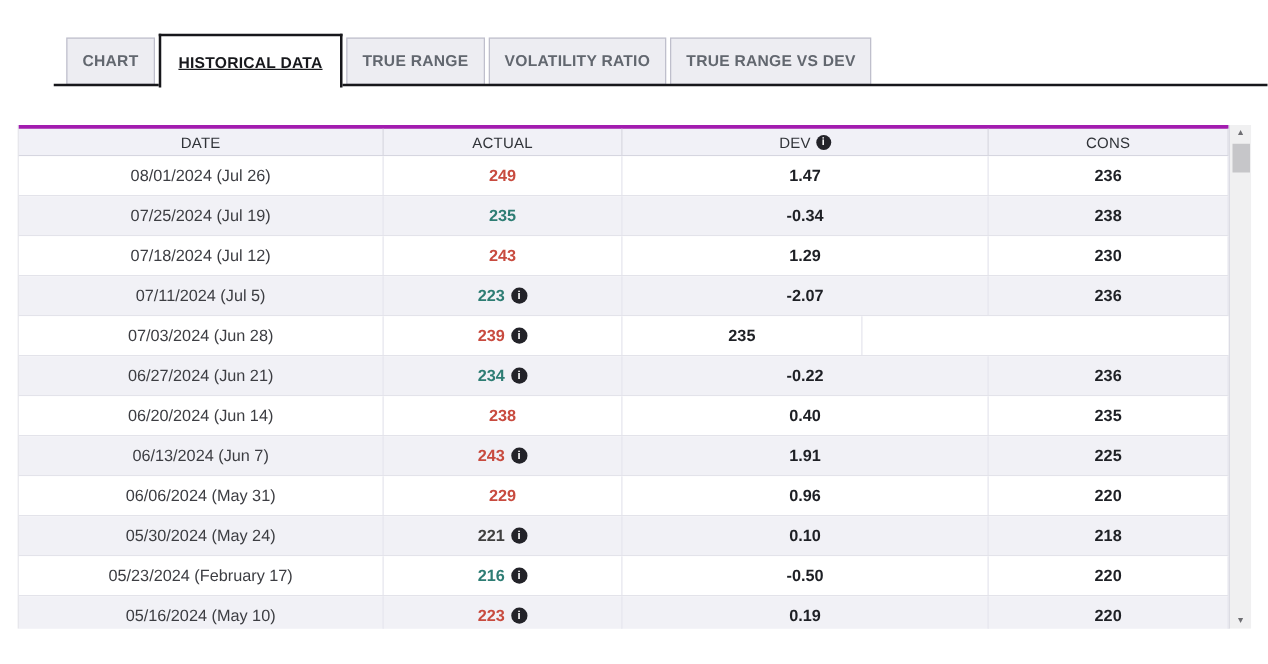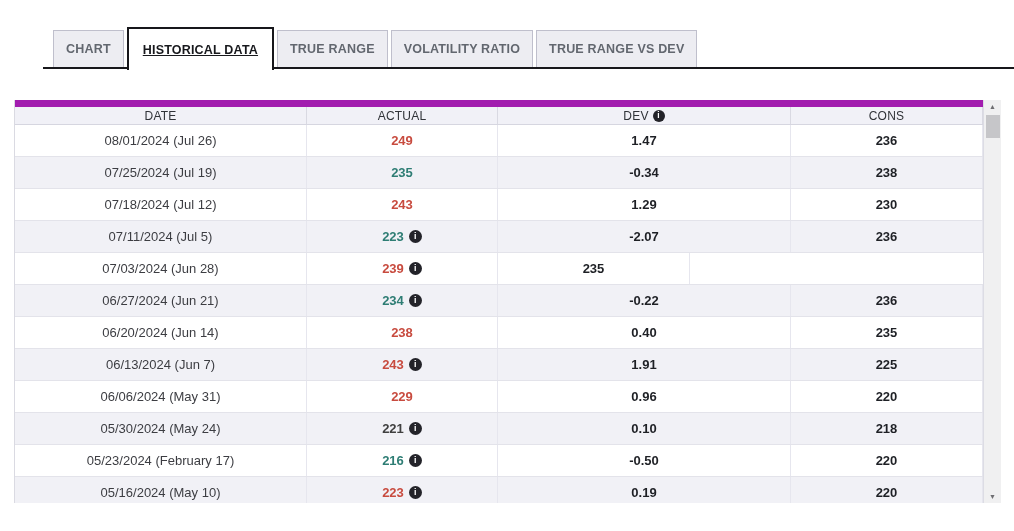--- a/index.html
+++ b/index.html
@@ -50,21 +50,21 @@
   .table-scrollbar .sb-thumb { height:23px; margin-top:2px; }
 
   
   .table-wrap {
     position:absolute; left:14px; top:100px; width:987px; height:403px;
     display:flex; overflow:hidden;
   }
   .table { width:969px; box-sizing:border-box; border-left:1px solid #dadae2; }
   .thead {
     display:flex; box-sizing:border-box; height:25px; background:#f1f1f7;
-    border-top:7px solid #a21caf; border-bottom:1px solid #d6d6e0;
+    border-top:3px solid #a21caf; border-bottom:1px solid #d6d6e0;
   }
   .hcell {
     box-sizing:border-box; display:flex; align-items:center; justify-content:center;
     gap:4px; border-right:1px solid #d9d9e2;
     font-size:12px; color:#303338; letter-spacing:0.2px;
   }
   .c-date  { width:292px; }
   .c-actual{ width:191px; }
   .c-dev   { width:293px; }
   .c-cons  { width:192px; }

